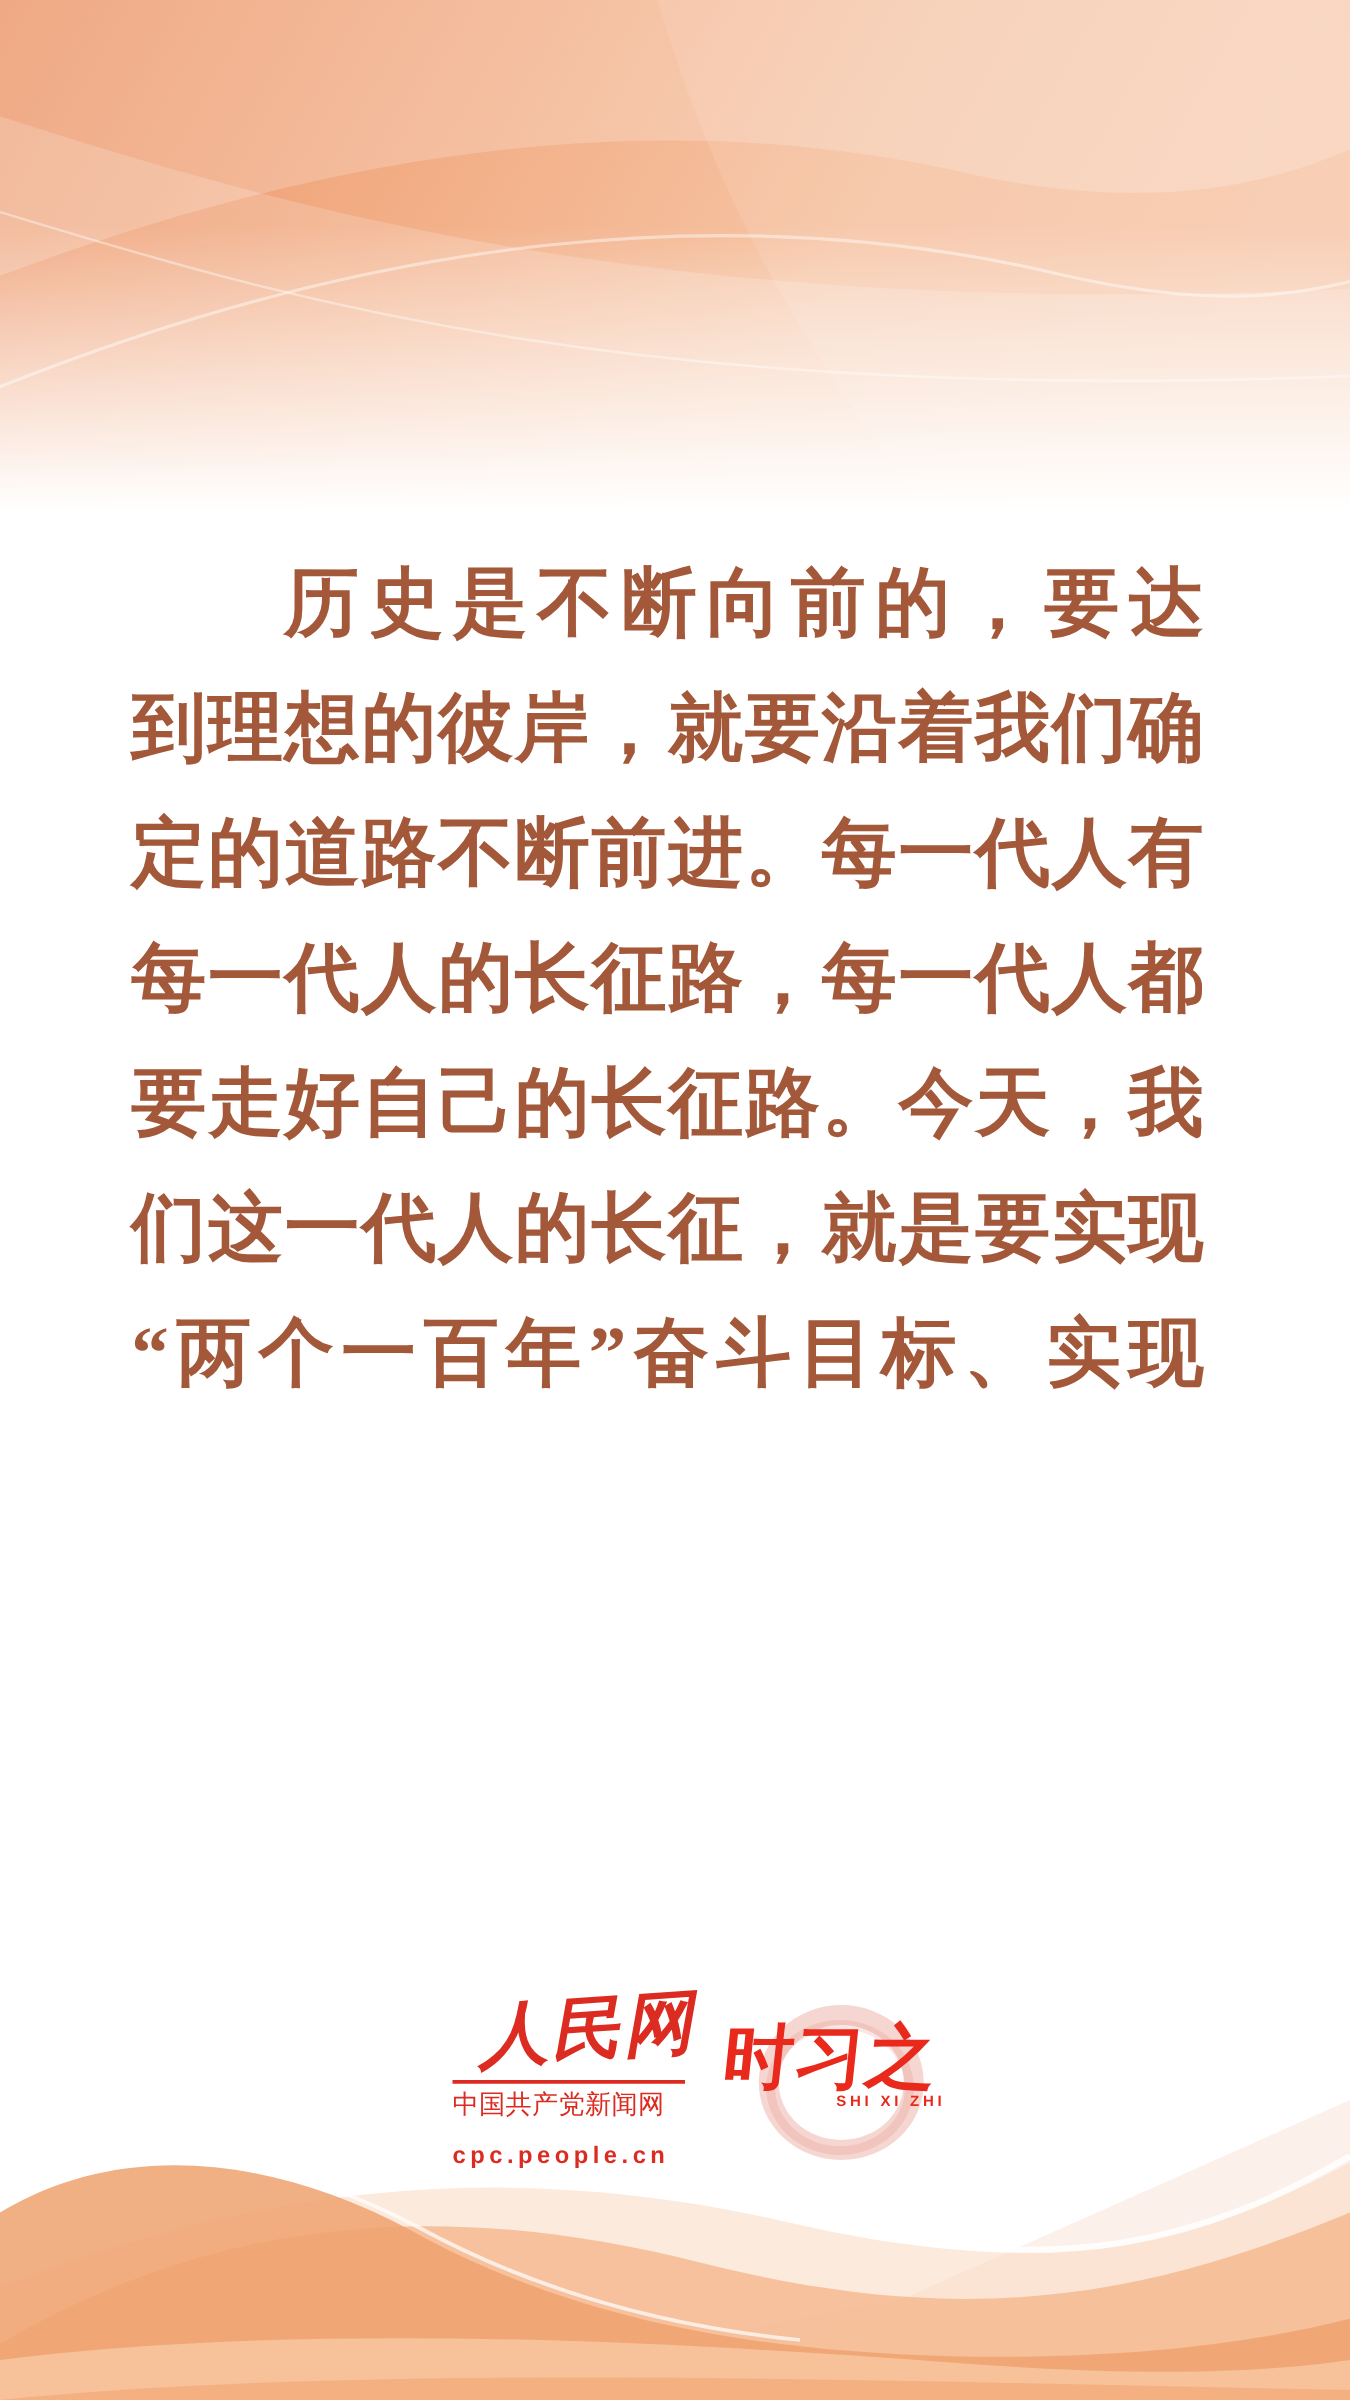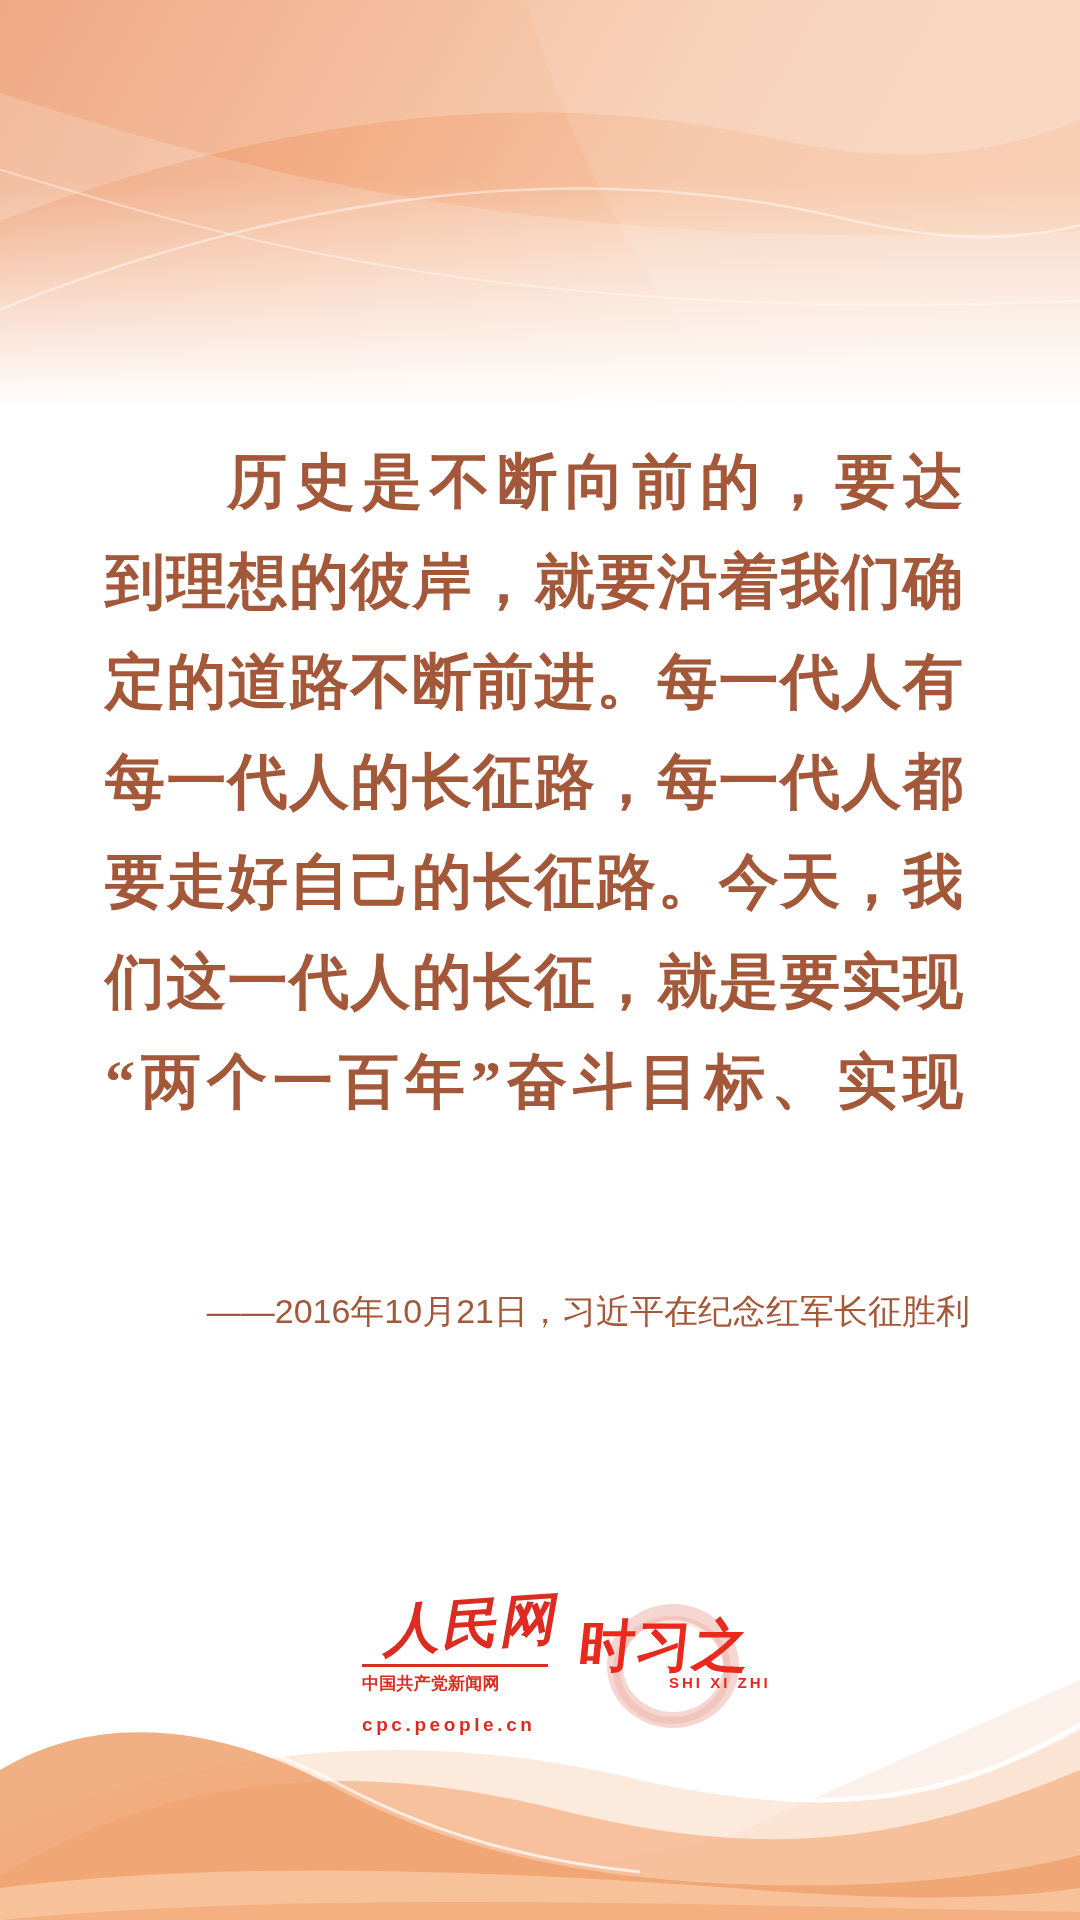--- a/index.html
+++ b/index.html
@@ -60,21 +60,21 @@
     font-style:italic;font-weight:700;
     font-size:56px;line-height:64px;
     color:var(--logo-red,#dc2b20);
     transform:rotate(-4deg);
     letter-spacing:2px;
     white-space:nowrap;
   }
   .pd-rule{position:absolute;left:0;top:72px;width:186px;height:3px;background:var(--logo-red,#dc2b20);}
   .pd-cn{
     position:absolute;left:0;top:79px;width:186px;
-    font-size:17px;font-weight:700;line-height:26px;
+    font-size:21px;font-weight:400;line-height:26px;
     color:var(--logo-red,#dc2b20);
     white-space:nowrap;letter-spacing:0.2px;
   }
   .pd-url{
     position:absolute;left:0;top:122px;width:186px;
     font-size:19px;font-weight:700;line-height:22px;
     color:var(--logo-red,#dc2b20);
     letter-spacing:3.6px;white-space:nowrap;
   }
 
@@ -91,21 +91,21 @@
   }
   .sxz-title{
     position:absolute;left:4px;top:22px;
     font-size:56px;font-weight:700;line-height:56px;
     color:var(--sxz-red,#e8291c);
     transform:skewX(-6deg);
     letter-spacing:1px;white-space:nowrap;
   }
   .sxz-sub{
     position:absolute;left:94px;top:78px;
-    font-size:15px;font-weight:700;
+    font-size:12px;font-weight:700;
     color:var(--sxz-red,#e8291c);
     letter-spacing:3px;white-space:nowrap;
   }
 </style>
 </head>
 <body>
 
 <div class="canvas">
 
   <div class="top-deco">
@@ -243,21 +243,20 @@
         <span>斗</span>
         <span>目</span>
         <span>标</span>
         <span>、</span>
         <span>实</span>
         <span>现</span>
       </div>
   </div>
 
   <div class="attribution">
-    <div>——2016年10月21日，习近平在纪念红军长征胜利</div>
   </div>
 
   <div class="pd-logo">
     <div class="pd-script">人民网</div>
     <div class="pd-rule"></div>
     <div class="pd-cn">中国共产党新闻网</div>
     <div class="pd-url">cpc.people.cn</div>
   </div>
 
   <div class="sxz-logo">

